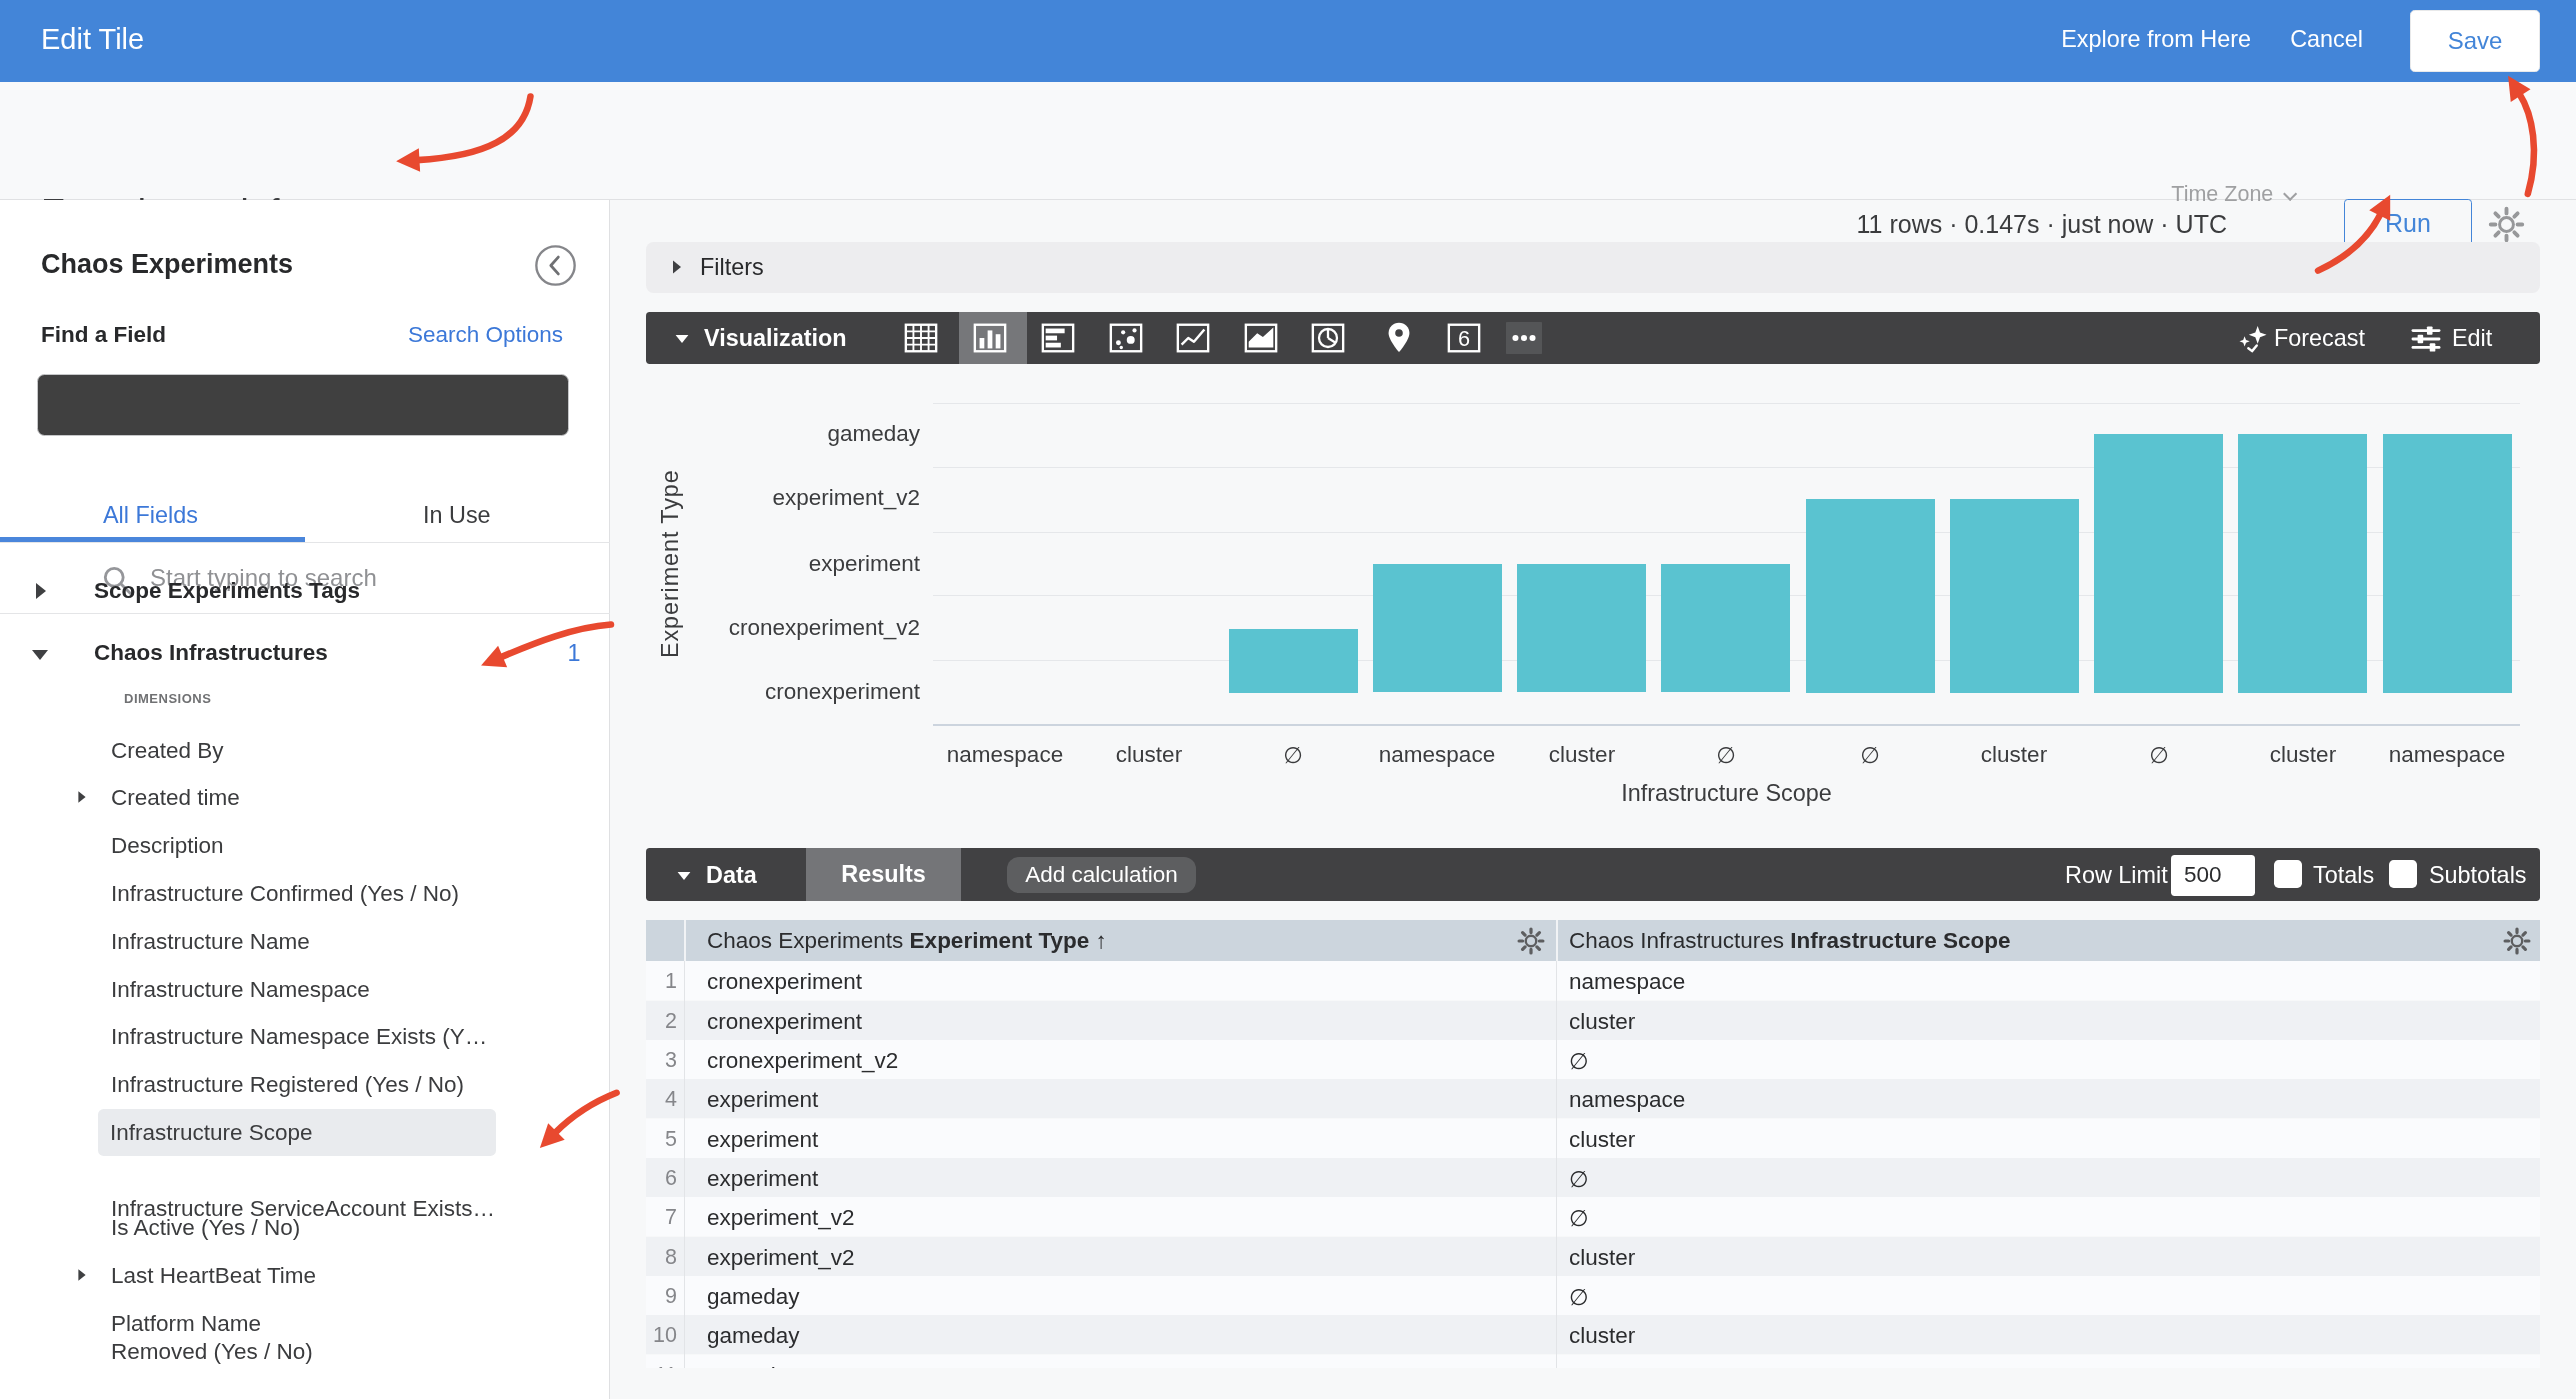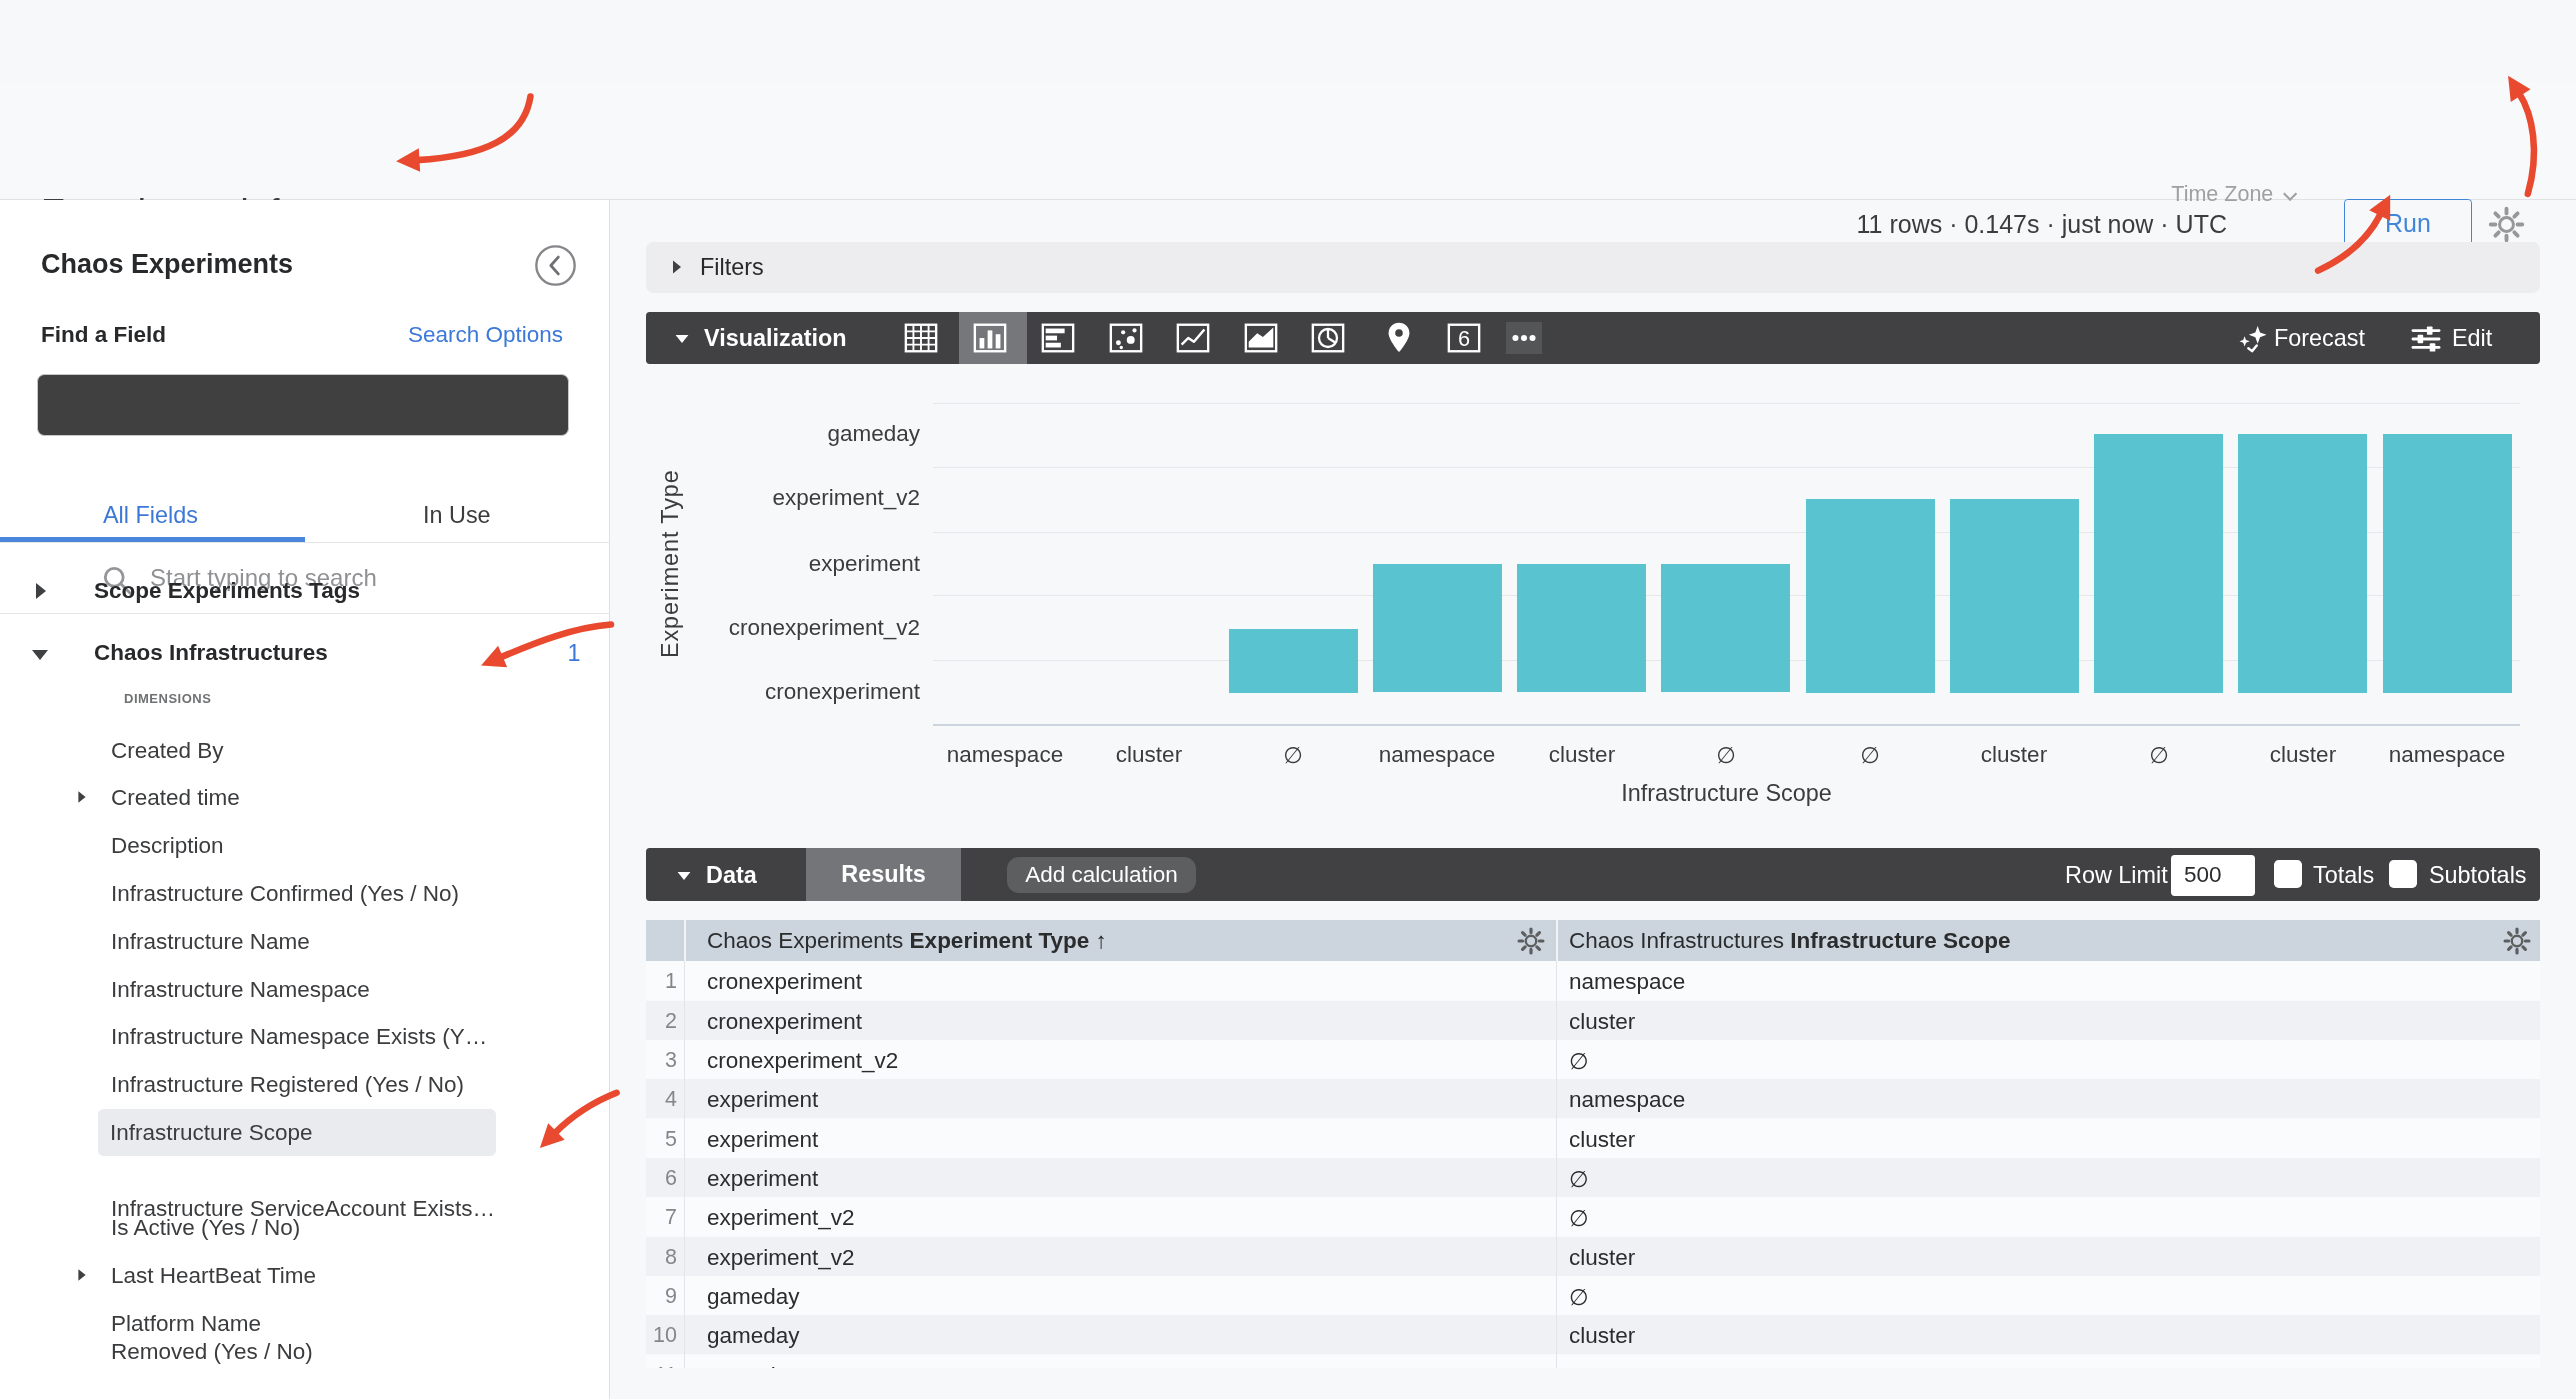--- a/index.html
+++ b/index.html
@@ -120,20 +120,26 @@
   .td-c1{position:absolute;left:61px;top:7.5px;font-size:22.5px;color:var(--txt2);}
   .td-c2{position:absolute;left:923px;top:7.5px;font-size:22.5px;color:var(--txt2);}
   .gear-th{position:absolute;top:6.6px;cursor:pointer;}
 
   #arrows{left:0;top:0;width:2576px;height:1399px;pointer-events:none;z-index:50;}
 </style>
 </head>
 <body>
 <div id="canvas">
 
+  <div class="abs" id="topbar">
+    <div class="abs" id="topbar-title">Edit Tile</div>
+    <div class="abs" id="explore-link">Explore from Here</div>
+    <div class="abs" id="cancel-link">Cancel</div>
+    <div class="abs" id="save-btn">Save</div>
+  </div>
 
   <div class="abs" id="titlerow">
     <div class="abs" id="tile-title">Experiment-infra</div>
     <div class="abs" id="title-underline"></div>
     <div class="abs" id="status-text">11 rows · 0.147s · just now · UTC</div>
     <div class="abs" id="timezone"><span>Time Zone</span><span class="chev-down"></span></div>
     <div class="abs" id="run-btn">Run</div>
     <svg class="abs" id="gear-top" width="37" height="37" viewBox="0 0 40 40">
       <g stroke="#97989a" fill="none" stroke-linecap="round">
         <circle cx="20" cy="20" r="7.5" stroke-width="3.2"></circle>

